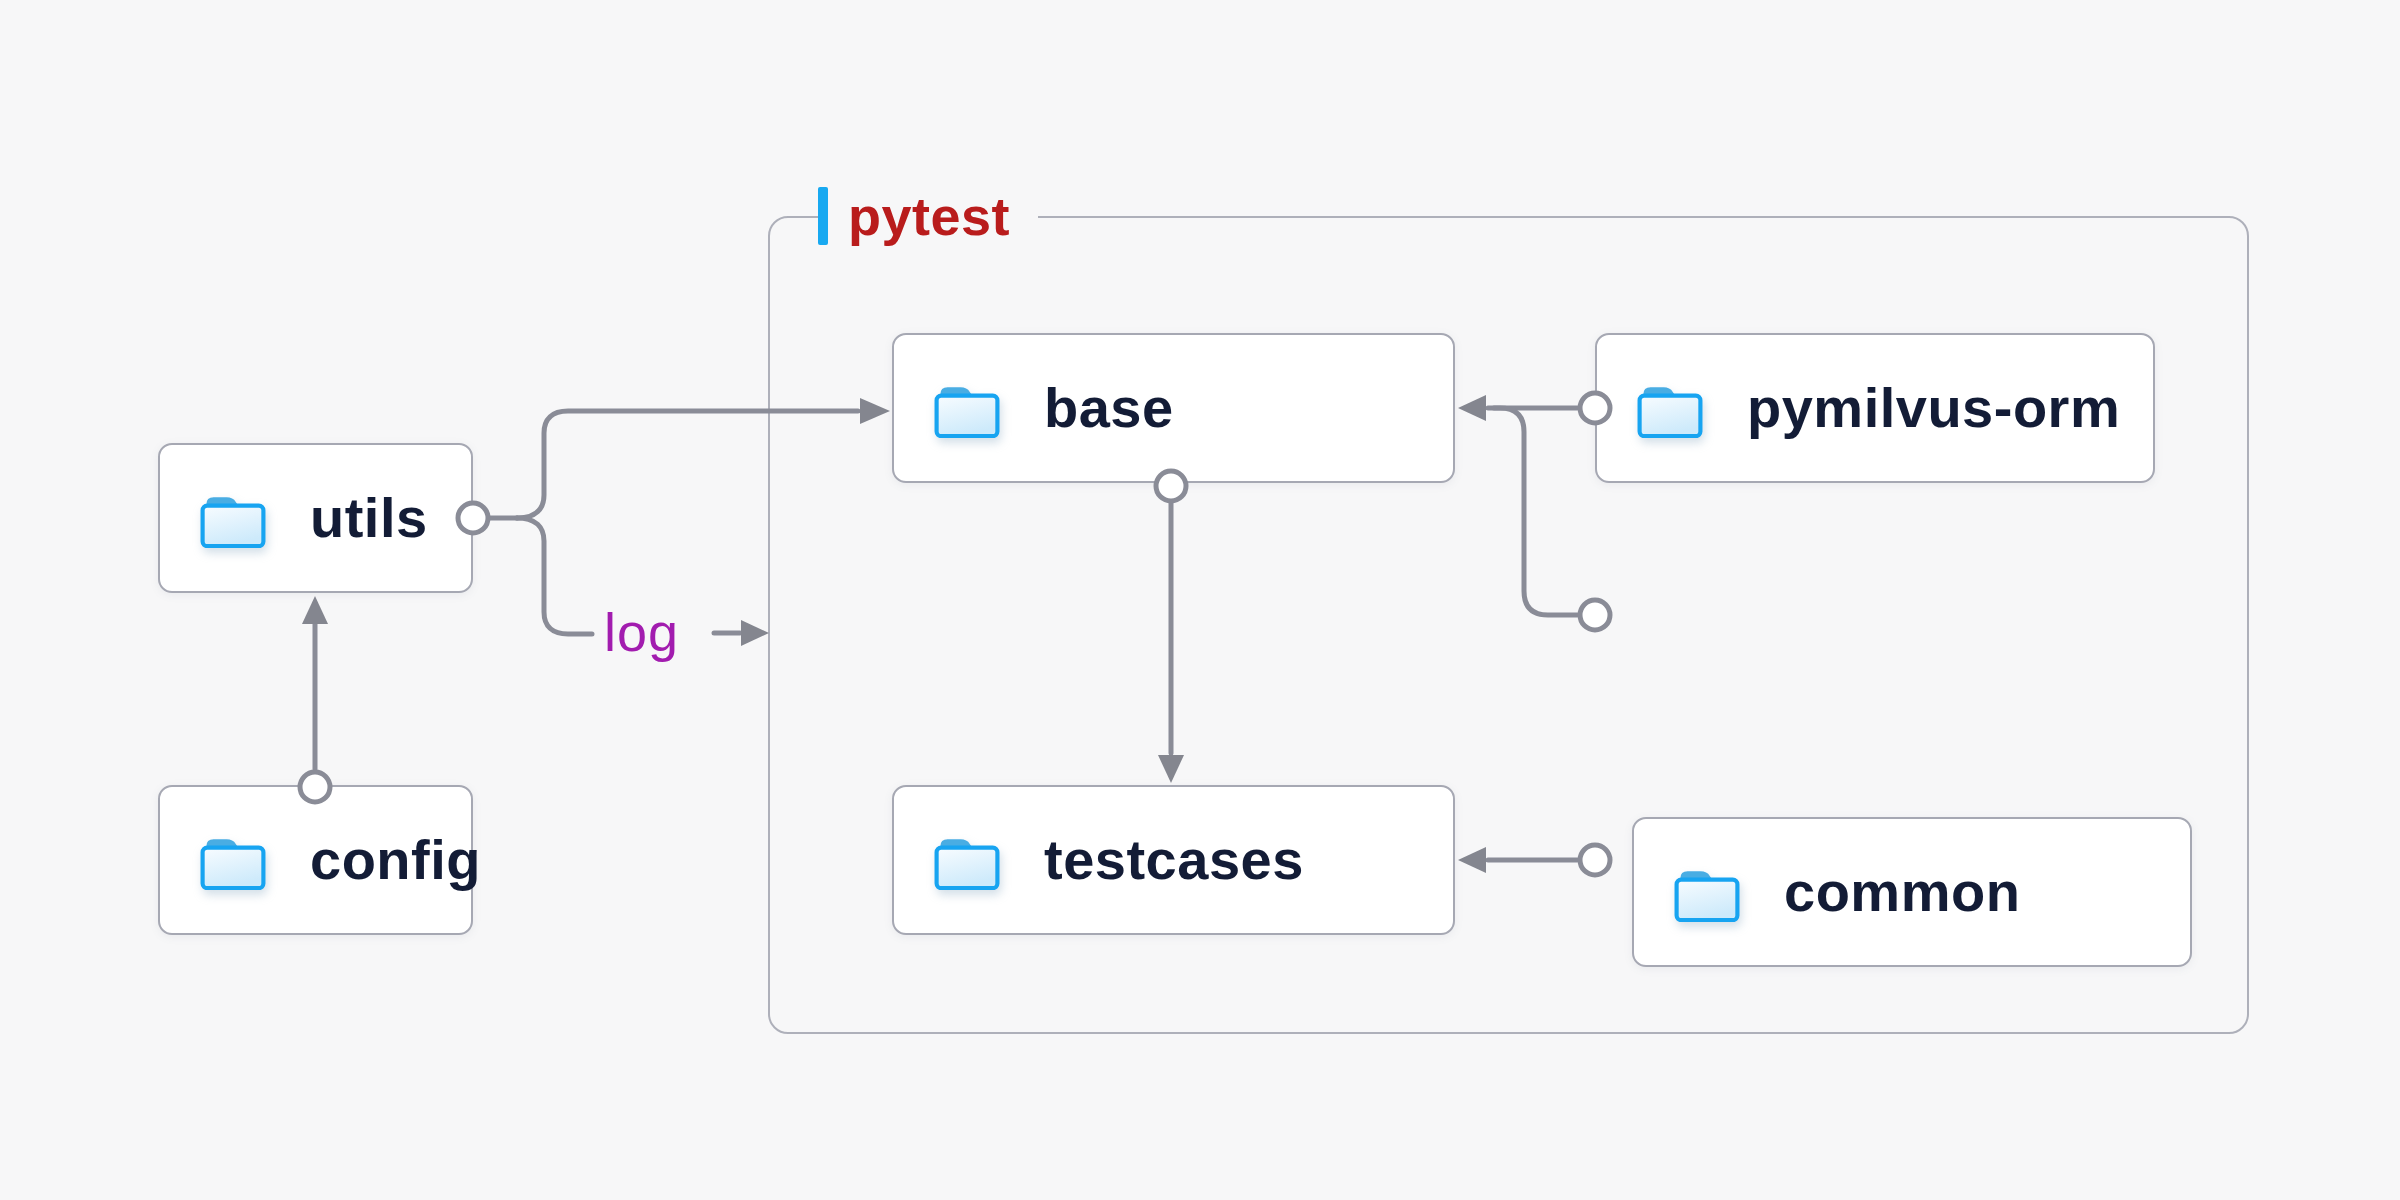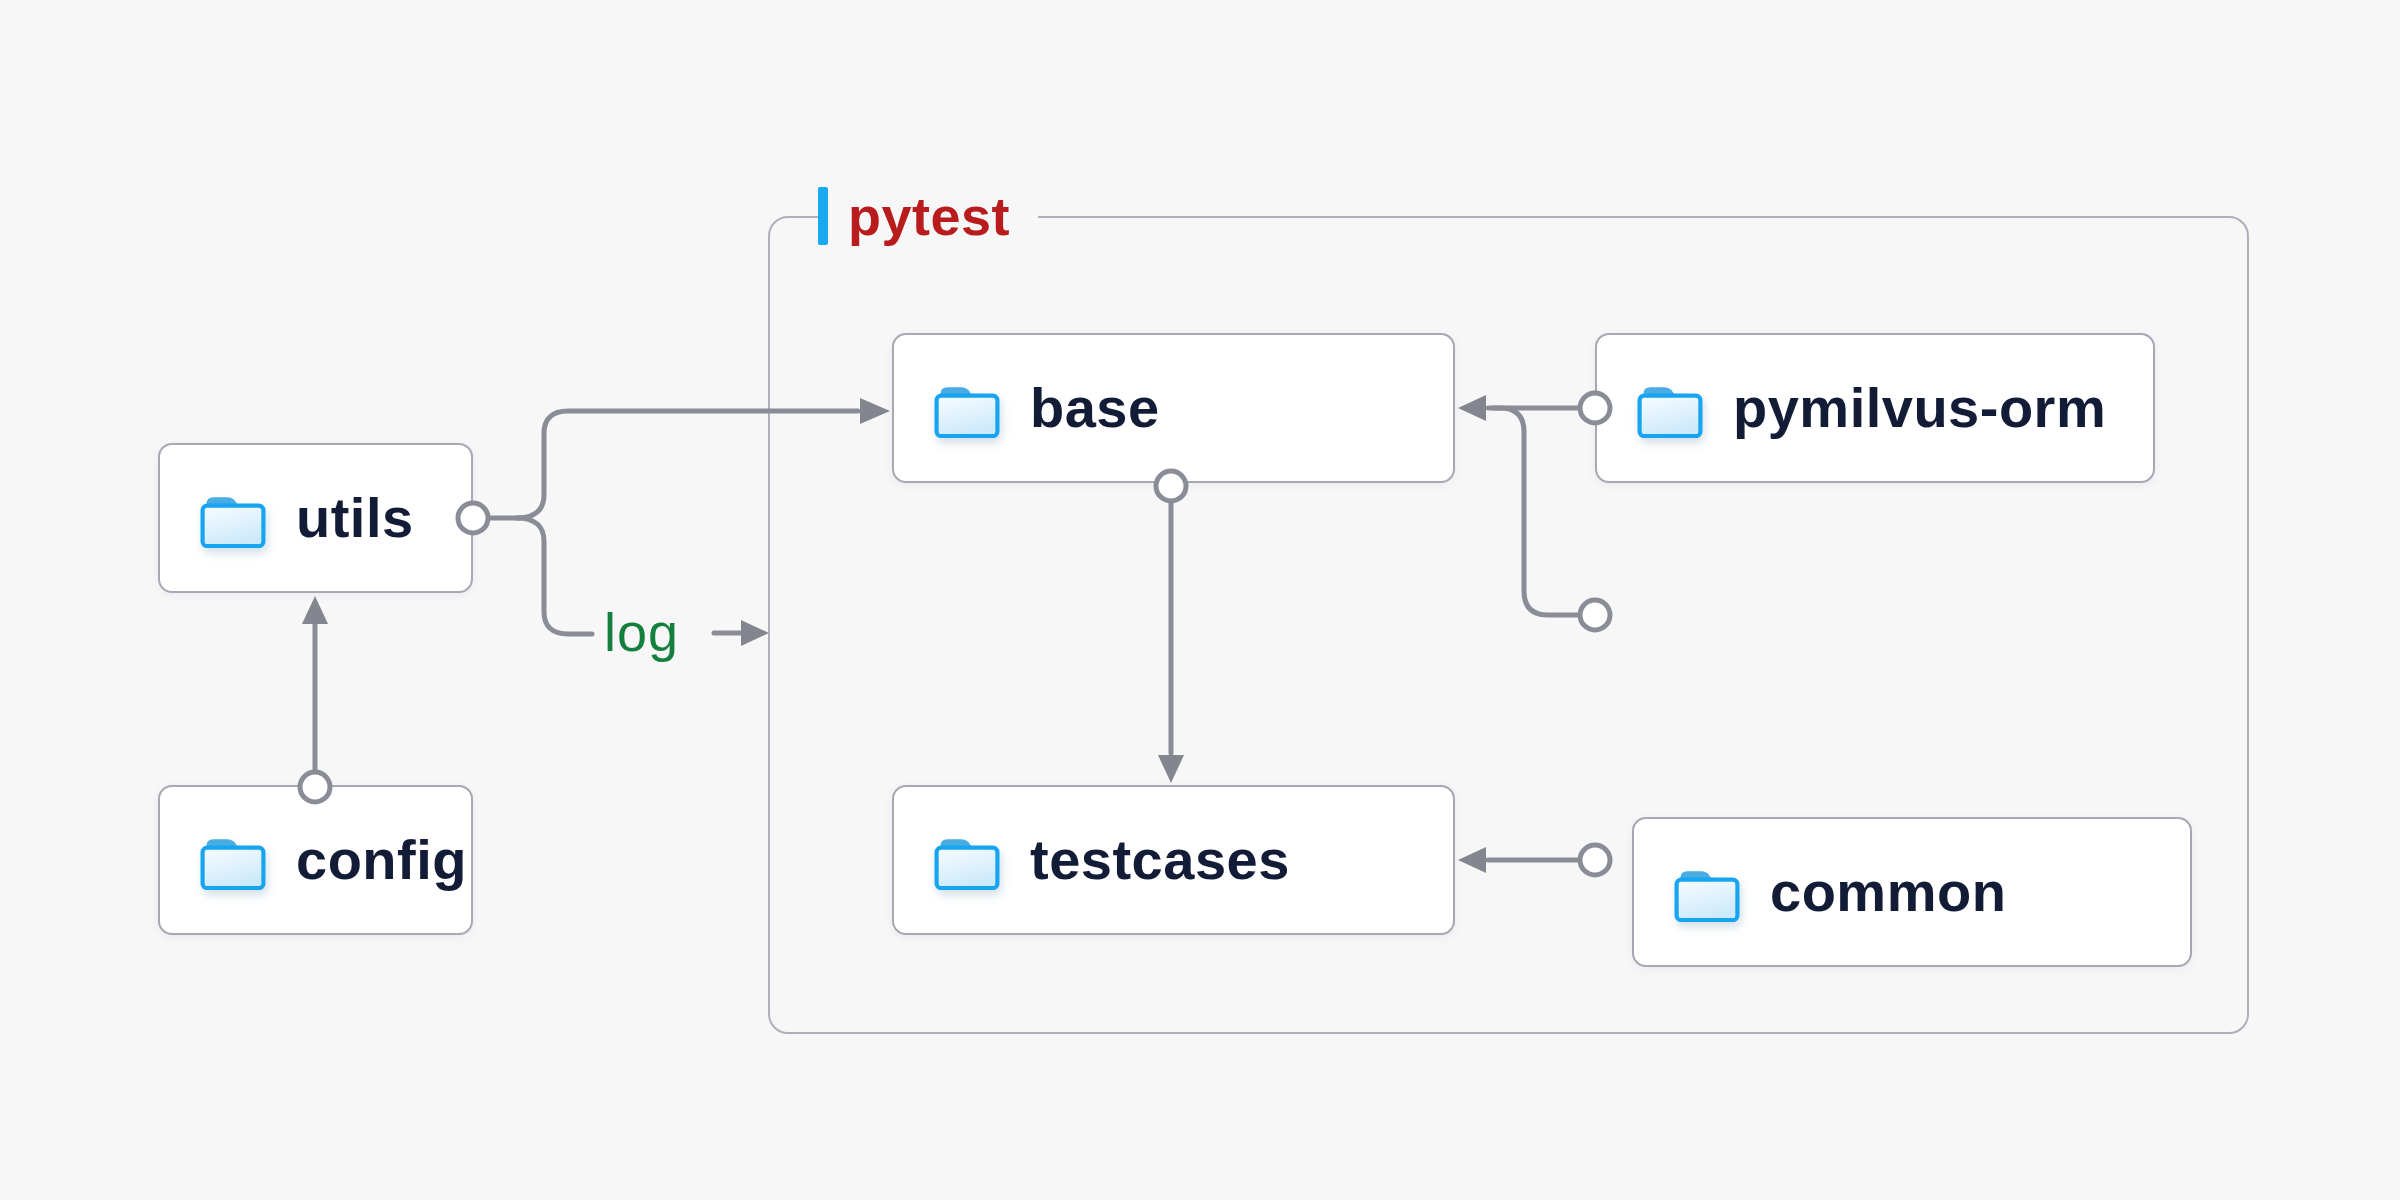--- a/index.html
+++ b/index.html
@@ -19,40 +19,40 @@
     background:#f7f7f8;padding:4px 28px 4px 0;z-index:3;
   }
   .legend .bar{width:10px;height:58px;background:#18a9f1;border-radius:2px;flex:none;}
   .legend .gtitle{
     font-size:54px;font-weight:700;color:#b91c1c;line-height:1;letter-spacing:.5px;
   }
   
   .node{
     position:absolute;height:150px;box-sizing:border-box;
     background:#ffffff;border:2px solid #a6a8b3;border-radius:14px;
-    display:flex;align-items:center;gap:28px;padding-left:38px;
+    display:flex;align-items:center;gap:42px;padding-left:38px;
     box-shadow:0 2px 8px rgba(120,130,150,0.10);z-index:2;
   }
   .node .nlabel{
     font-size:56px;font-weight:700;color:#131c36;line-height:1;letter-spacing:.5px;
     white-space:nowrap;
   }
   .fico{width:70px;height:59px;flex:none;filter:drop-shadow(2px 5px 5px rgba(110,150,180,.30));}
   #n-utils    {left:158px; top:443px; width:315px;}
   #n-config   {left:158px; top:785px; width:315px;}
   #n-base     {left:892px; top:333px; width:563px;}
   #n-testcases{left:892px; top:785px; width:563px;}
   #n-pymilvus {left:1595px;top:333px; width:560px;}
   #n-check    {left:1595px;top:540px; width:560px;}
   #n-common   {left:1632px;top:785px; width:560px;margin-top:32px;}
   
   .wires{position:absolute;left:0;top:0;z-index:4;pointer-events:none;}
   .log-label{
     position:absolute;left:604px;top:633px;transform:translateY(-52%);
-    font-size:54px;font-weight:500;color:#15803d;line-height:1;letter-spacing:1px;z-index:4;
+    font-size:54px;font-weight:500;color:#a21caf;line-height:1;letter-spacing:1px;z-index:4;
   }
   .defs-holder{position:absolute;width:0;height:0;overflow:hidden;}
 </style>
 </head>
 <body>
 
 <div class="stage">
 
   <svg class="defs-holder" aria-hidden="true">
     <defs>

